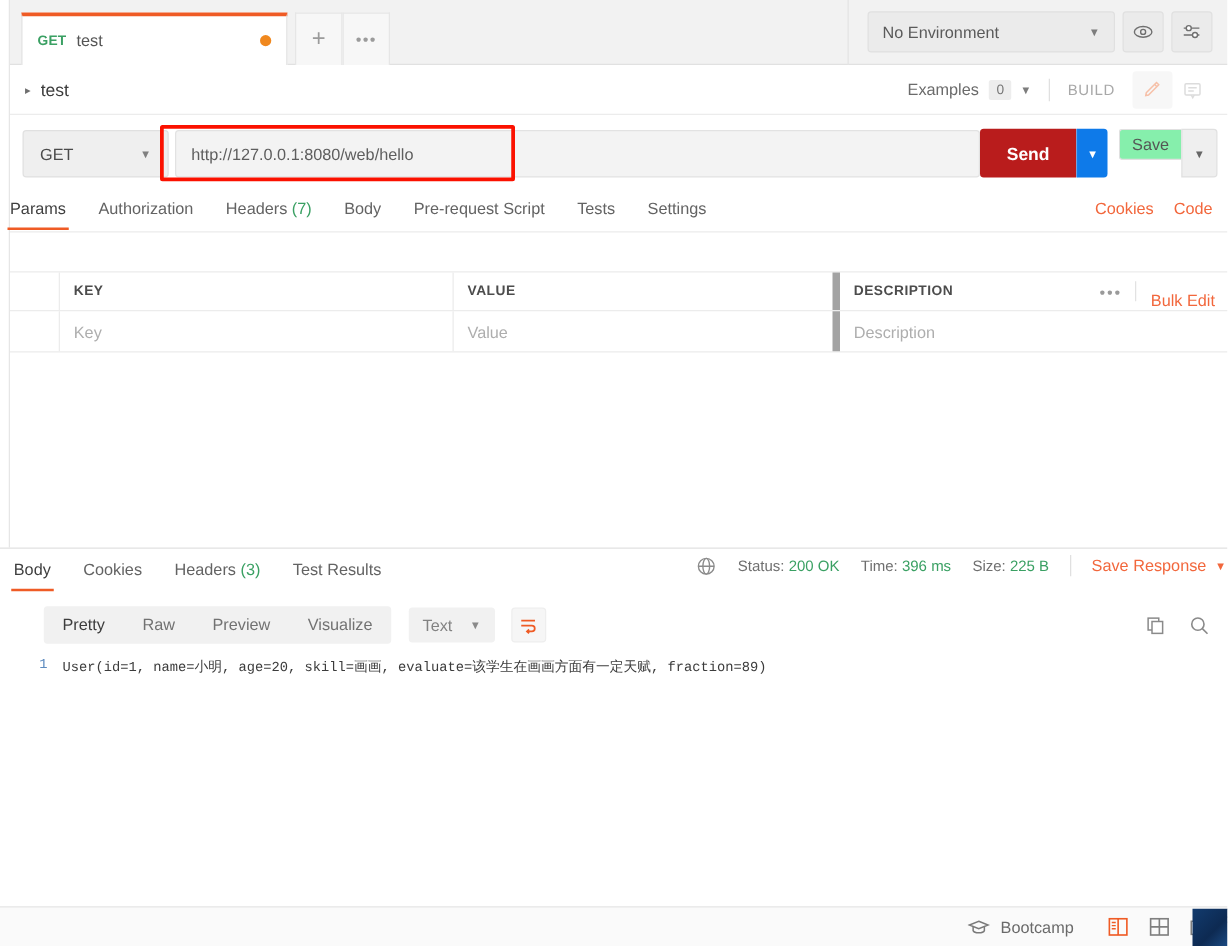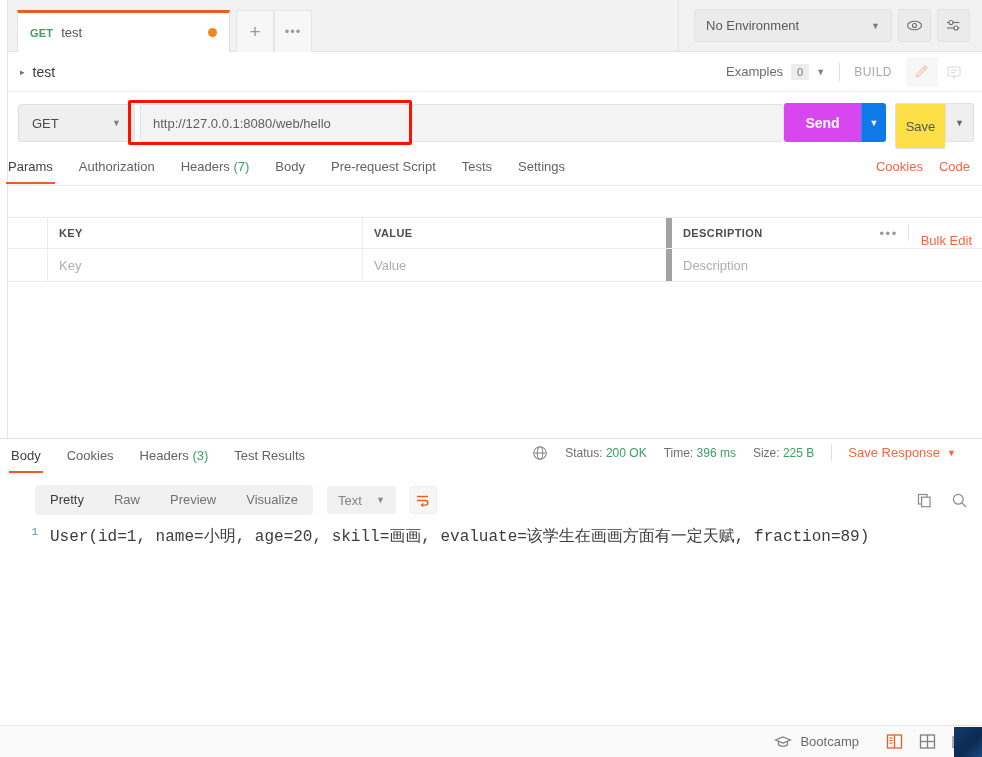--- a/index.html
+++ b/index.html
@@ -98,32 +98,32 @@
     background: #f3f3f3; border: 1px solid #e2e2e2; border-radius: 3px;
     display: flex; align-items: center; padding: 0 12px;
     font-size: 13px; color: #5e5e5e;
   }
   .url-highlight {
     position: absolute; left: 128px; top: 100px; width: 284px; height: 45px;
     border: 3px solid #fb1100; border-radius: 2px; pointer-events: none; z-index: 8;
   }
   .send-btn {
     position: absolute; left: 784px; top: 103px; width: 77px; height: 39px;
-    background: #d946ef; color: #fff; font-size: 14px; font-weight: bold;
+    background: #b91c1c; color: #fff; font-size: 14px; font-weight: bold;
     border-radius: 3px 0 0 3px; display: flex; align-items: center; justify-content: center;
   }
   .send-caret {
     position: absolute; left: 861px; top: 103px; width: 25px; height: 39px;
     background: #0e7ae9; color: #fff; border-radius: 0 3px 3px 0;
     display: flex; align-items: center; justify-content: center; font-size: 9px;
     border-left: 1px solid #2e8cec;
   }
   .save-btn {
-    position: absolute; left: 895px; top: 103px; width: 50px; height: 46px;
-    background: #fde047; border: 1px solid #e0e0e0; border-right: none; border-radius: 3px 0 0 3px;
+    position: absolute; left: 895px; top: 103px; width: 50px; height: 25px;
+    background: #86efac; border: 1px solid #e0e0e0; border-right: none; border-radius: 3px 0 0 3px;
     color: #555; font-size: 13px; display: flex; align-items: center; justify-content: center;
   }
   .save-caret {
     position: absolute; left: 945px; top: 103px; width: 29px; height: 39px;
     background: #efefef; border: 1px solid #e0e0e0; border-radius: 0 3px 3px 0;
     color: #666; font-size: 9px; display: flex; align-items: center; justify-content: center;
   }
 
   
   .reqtabs {
@@ -172,21 +172,21 @@
   }
   .split-div {
     position: absolute; left: 0; top: 438px; width: 982px; height: 1px; background: #e1e1e1;
   }
 
   
   .resptabs {
     position: absolute; left: 0; top: 444px; width: 982px; height: 30px; display: flex; align-items: flex-start;
   }
   .resptabs .rtab:first-child { margin-left: 11px; }
-  .resp-meta { margin-left: auto; display: flex; align-items: center; padding-right: 26px; gap: 0; }
+  .resp-meta { margin-left: auto; display: flex; align-items: center; padding-right: 1px; gap: 0; }
   .meta-item { font-size: 12px; color: #6f6f6f; margin-left: 17px; }
   .meta-item b { font-weight: normal; color: #3aa063; }
   .meta-div { width: 1px; height: 17px; background: #e0e0e0; margin: 0 0 0 17px; }
   .save-resp { font-size: 13px; color: #f2673c; margin-left: 16px; }
   .save-resp-caret { color: #f2673c; font-size: 9px; margin-left: 7px; }
 
   
   .resp-toolbar {
     position: absolute; left: 0; top: 480px; width: 982px; height: 40px; display: flex; align-items: center; padding-left: 19px;
   }
@@ -206,21 +206,21 @@
     border-radius: 3px; display: flex; align-items: center; justify-content: center;
   }
   .resp-tools-right { margin-left: auto; display: flex; align-items: center; gap: 18px; padding-right: 14px; }
 
   
   .body-area { position: absolute; left: 0; top: 520px; width: 982px; height: 205px; background: #fff; }
   .body-line { display: flex; align-items: flex-start; padding-top: 6px; }
   .gutter { width: 50px; text-align: right; padding-right: 12px; font-size: 11px; color: #5d8bbf;
     font-family: "Liberation Mono", monospace; }
   .body-code {
-    font-family: "Liberation Mono", monospace; font-size: 16px; color: #3c3c3c; white-space: pre;
+    font-family: "Liberation Mono", monospace; font-size: 11px; color: #3c3c3c; white-space: pre;
   }
 
   
   .botbar {
     position: absolute; left: 0; bottom: 0; width: 982px; height: 32px;
     background: #fafafa; border-top: 1px solid #e6e6e6; display: flex; align-items: center;
   }
   .bootcamp { margin-left: auto; display: flex; align-items: center; gap: 8px; font-size: 13px; color: #6a6a6a; }
   .bot-icons { display: flex; align-items: center; gap: 14px; margin-left: 26px; padding-right: 10px; }
   .bot-corner {

